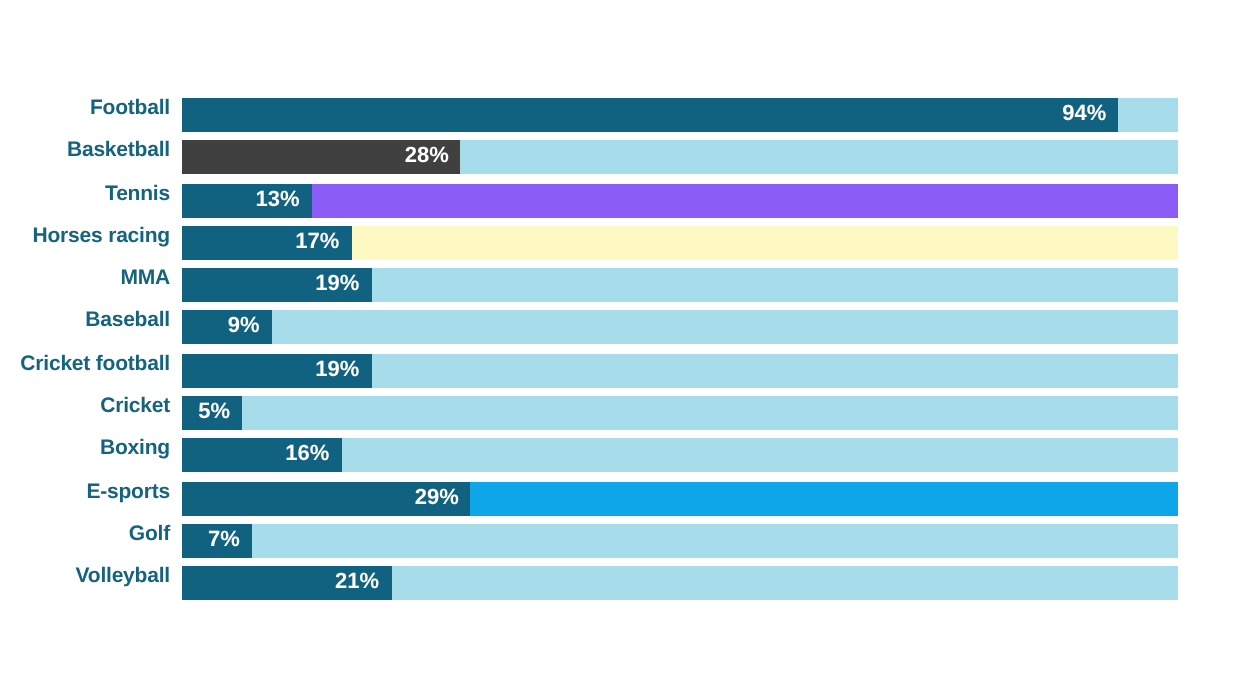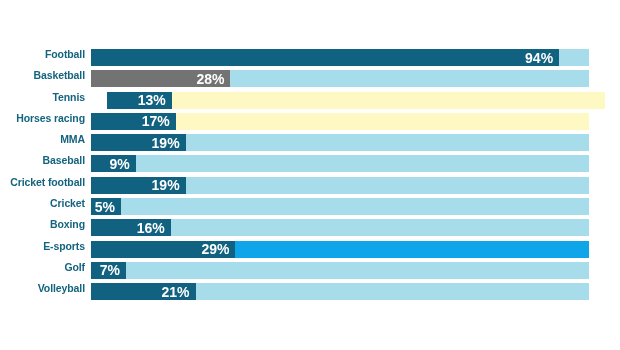--- a/index.html
+++ b/index.html
@@ -57,21 +57,21 @@
     height: 17px;
     background: #116181;
     display: flex;
     align-items: center;
     justify-content: flex-end;
     box-sizing: border-box;
     padding-right: 6px;
     min-width: 30px;
   }
   .row-value {
-    font-size: 14px;
+    font-size: 11px;
     font-weight: bold;
     color: #ffffff;
     white-space: nowrap;
     line-height: 1;
   }
 </style>
 </head>
 <body>
 
 <div id="chart-root" style="background: rgb(255, 255, 255);">
@@ -82,29 +82,29 @@
       <div class="row-track" style="background: rgb(167, 220, 234);">
         <div class="row-fill" style="width: 94%; background: rgb(17, 97, 129);">
           <span class="row-value" style="color: rgb(255, 255, 255);">94%</span>
         </div>
       </div>
     </div>
 
     <div class="chart-row">
       <div class="row-label" style="color: rgb(20, 99, 127);">Basketball</div>
       <div class="row-track" style="background: rgb(167, 220, 234);">
-        <div class="row-fill" style="width: 28%; background: #737373;">
+        <div class="row-fill" style="width: 28%; background: #404040;">
           <span class="row-value" style="color: rgb(255, 255, 255);">28%</span>
         </div>
       </div>
     </div>
 
     <div class="chart-row">
       <div class="row-label" style="color: rgb(20, 99, 127);">Tennis</div>
-      <div class="row-track" style="background: #fef9c3; margin-left: 16px;">
+      <div class="row-track" style="background: #8b5cf6;">
         <div class="row-fill" style="width: 13%; background: rgb(17, 97, 129);">
           <span class="row-value" style="color: rgb(255, 255, 255);">13%</span>
         </div>
       </div>
     </div>
 
     <div class="chart-row">
       <div class="row-label" style="color: rgb(20, 99, 127); padding-left: 12px;">Horses racing</div>
       <div class="row-track" style="background: #fef9c3;">
         <div class="row-fill" style="width: 17%; background: rgb(17, 97, 129);">

